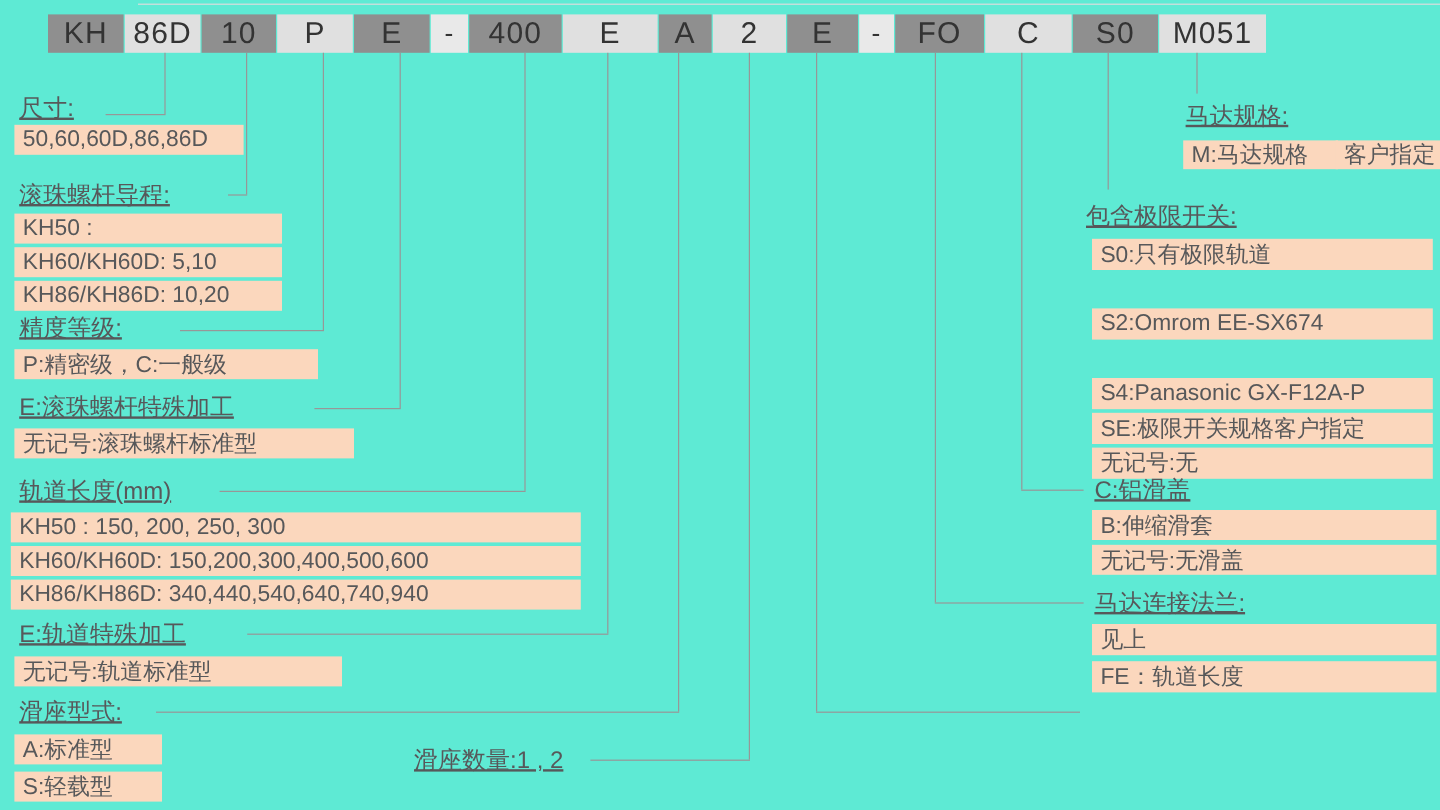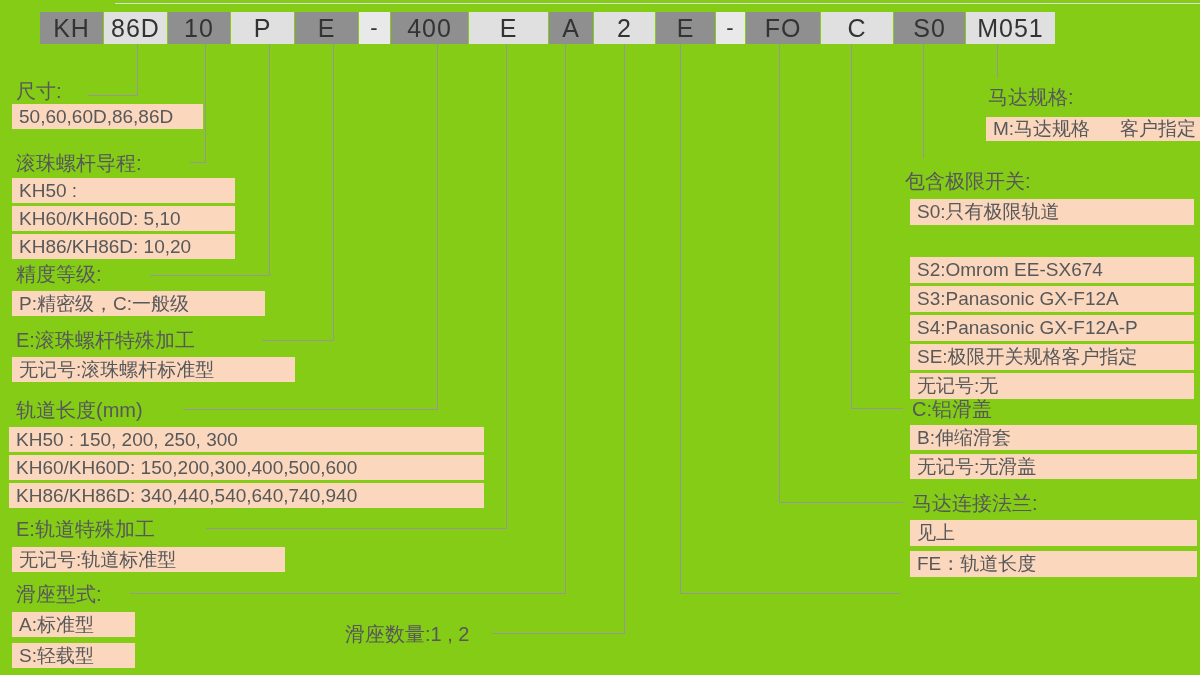--- a/index.html
+++ b/index.html
@@ -1,33 +1,33 @@
 <!DOCTYPE html>
 <html><head>
 <meta charset="utf-8">
 <style>
   html,body{margin:0;padding:0;background:#ffffff;}
   .canvas{
-    position:relative;width:1200px;height:675px;background:#84cc16;overflow:hidden;
+    position:relative;width:1200px;height:675px;background:#5eead4;overflow:hidden;
     font-family:"Liberation Sans","DejaVu Sans",sans-serif;
   }
   
   .code-row{position:absolute;left:40px;top:12px;display:flex;gap:1px;height:32px;}
   .seg{display:flex;align-items:center;justify-content:center;height:32px;
        font-size:25px;color:#333;letter-spacing:1px;}
   .seg.dark{background:#8f8f8f;}
   .seg.light{background:#e0e0e0;}
   .seg.sep{background:#e9e9e9;font-size:22px;}
   
   .vline,.hline{position:absolute;background:#979797;}
   .vline{width:1px;}
   .hline{height:1px;}
   .topline{position:absolute;background:#dcdcdc;height:1px;}
   
-  .lbl{position:absolute;color:#57585a;font-size:20px;line-height:24px;white-space:nowrap;}
+  .lbl{position:absolute;color:#57585a;font-size:20px;line-height:24px;white-space:nowrap;text-decoration:underline;}
   .bar{position:absolute;background:#fbd7bd;color:#57585a;font-size:19px;
        padding-left:7px;white-space:nowrap;overflow:hidden;display:flex;align-items:center;}
 </style>
 </head>
 <body>
 
 <div class="canvas">
 
   <div class="topline" style="left:115px;top:3px;width:1085px;"></div>
 
@@ -104,21 +104,20 @@
 
   <div class="lbl" style="left:345px;top:622px">滑座数量:1 , 2</div>
 
   <div class="lbl" style="left:988px;top:85px">马达规格:</div>
   <div class="bar" style="left:986px;top:117px;width:122px;height:24px">M:马达规格</div>
   <div class="bar" style="left:1113px;top:117px;width:88px;height:24px">客户指定</div>
 
   <div class="lbl" style="left:905px;top:169px">包含极限开关:</div>
   <div class="bar" style="left:910px;top:199px;width:277px;height:26px">S0:只有极限轨道</div>
   <div class="bar" style="left:910px;top:257px;width:277px;height:26px">S2:Omrom EE-SX674</div>
-  <div class="bar" style="left:910px;top:286px;width:277px;height:26px">S3:Panasonic GX-F12A</div>
   <div class="bar" style="left:910px;top:315px;width:277px;height:26px">S4:Panasonic GX-F12A-P</div>
   <div class="bar" style="left:910px;top:344px;width:277px;height:26px">SE:极限开关规格客户指定</div>
   <div class="bar" style="left:910px;top:373px;width:277px;height:26px">无记号:无</div>
 
   <div class="lbl" style="left:912px;top:397px">C:铝滑盖</div>
   <div class="bar" style="left:910px;top:425px;width:280px;height:25px">B:伸缩滑套</div>
   <div class="bar" style="left:910px;top:454px;width:280px;height:25px">无记号:无滑盖</div>
 
   <div class="lbl" style="left:912px;top:491px">马达连接法兰:</div>
   <div class="bar" style="left:910px;top:520px;width:280px;height:26px">见上</div>

